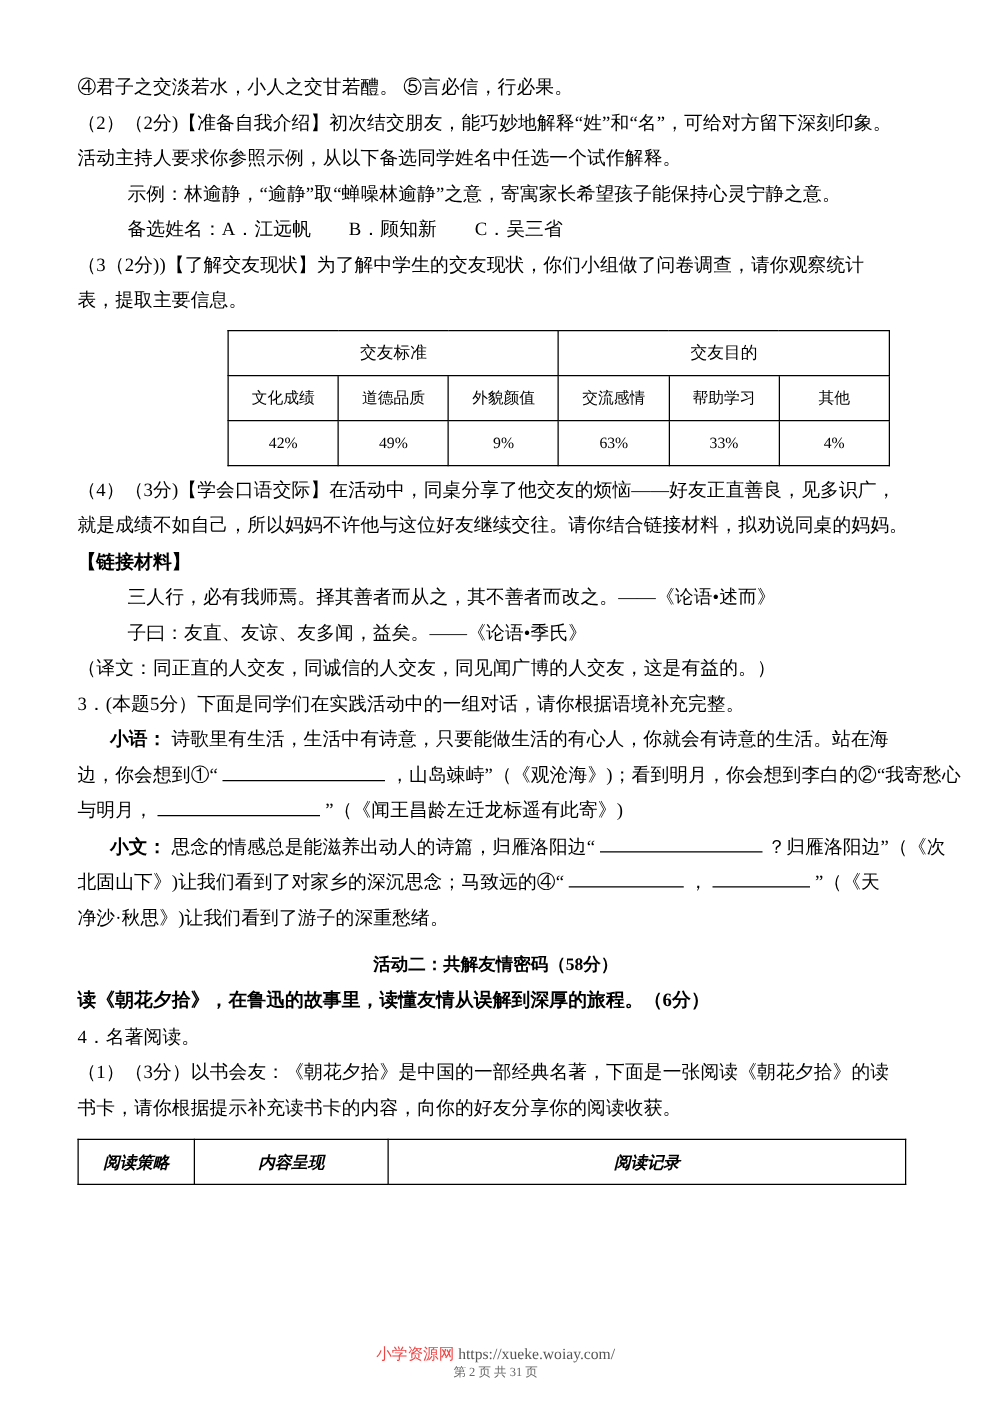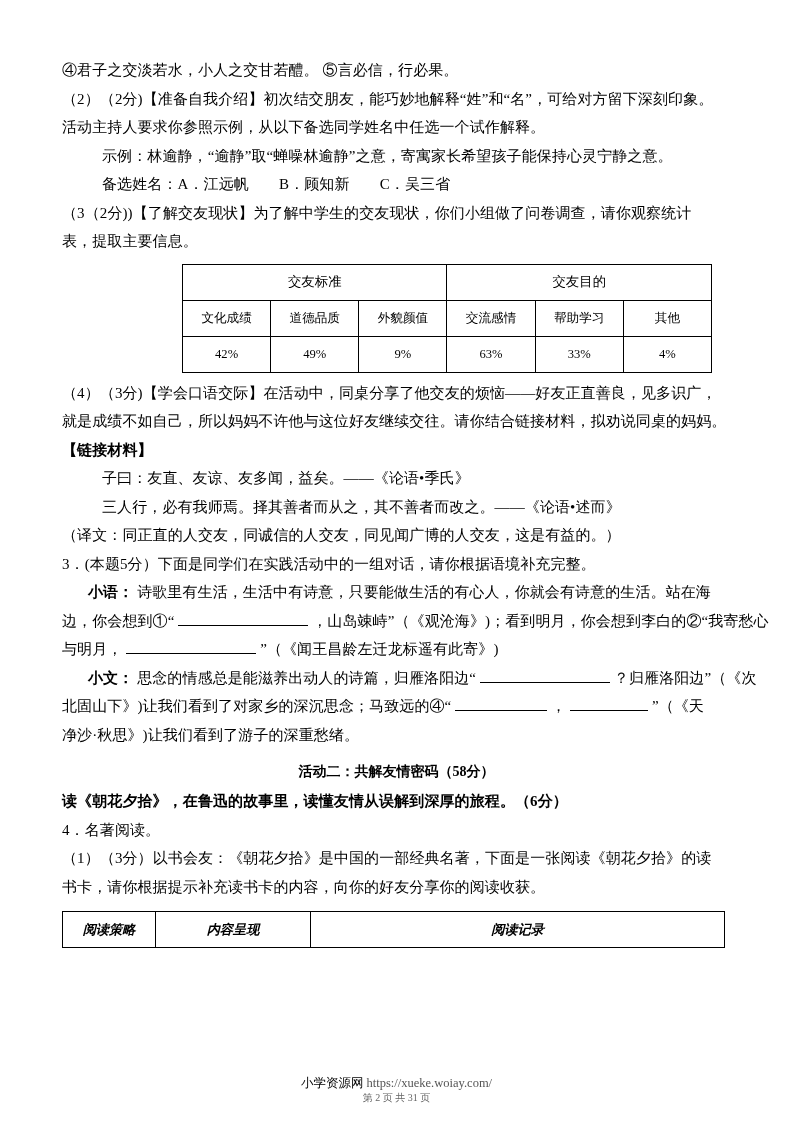--- a/index.html
+++ b/index.html
@@ -70,21 +70,21 @@
     margin: 14px 0 6px 0;
   }
   .watermark {
     position: absolute;
     left: 0; right: 0;
     bottom: 30px;
     text-align: center;
     font-size: 12.5px;
     color: #555;
   }
-  .wm-left { color: #000000; font-weight: normal; }
+  .wm-left { color: #ef4444; font-weight: normal; }
   .pagenum {
     position: absolute;
     left: 0; right: 0;
     bottom: 17px;
     text-align: center;
     font-size: 10px;
     color: #666;
   }
 </style>
 </head>
@@ -128,22 +128,22 @@
         <td>4%</td>
       </tr>
     </tbody>
       </table>
   </div>
 
   <p class="line">（4）（3分)【学会口语交际】在活动中，同桌分享了他交友的烦恼——好友正直善良，见多识广，</p>
   <p class="line">就是成绩不如自己，所以妈妈不许他与这位好友继续交往。请你结合链接材料，拟劝说同桌的妈妈。</p>
 
   <p class="line bold">【链接材料】</p>
+  <p class="line ind-3">三人行，必有我师焉。择其善者而从之，其不善者而改之。——《论语•述而》</p>
   <p class="line ind-3">子曰：友直、友谅、友多闻，益矣。——《论语•季氏》</p>
-  <p class="line ind-3">三人行，必有我师焉。择其善者而从之，其不善者而改之。——《论语•述而》</p>
   <p class="line">（译文：同正直的人交友，同诚信的人交友，同见闻广博的人交友，这是有益的。）</p>
 
   <p class="line">3．(本题5分）下面是同学们在实践活动中的一组对话，请你根据语境补充完整。</p>
 
   <p class="line ind-2">
     <span class="bold">小语：</span>
     <span>诗歌里有生活，生活中有诗意，只要能做生活的有心人，你就会有诗意的生活。站在海</span>
   </p>
   <p class="line">
     <span>边，你会想到①“</span>

